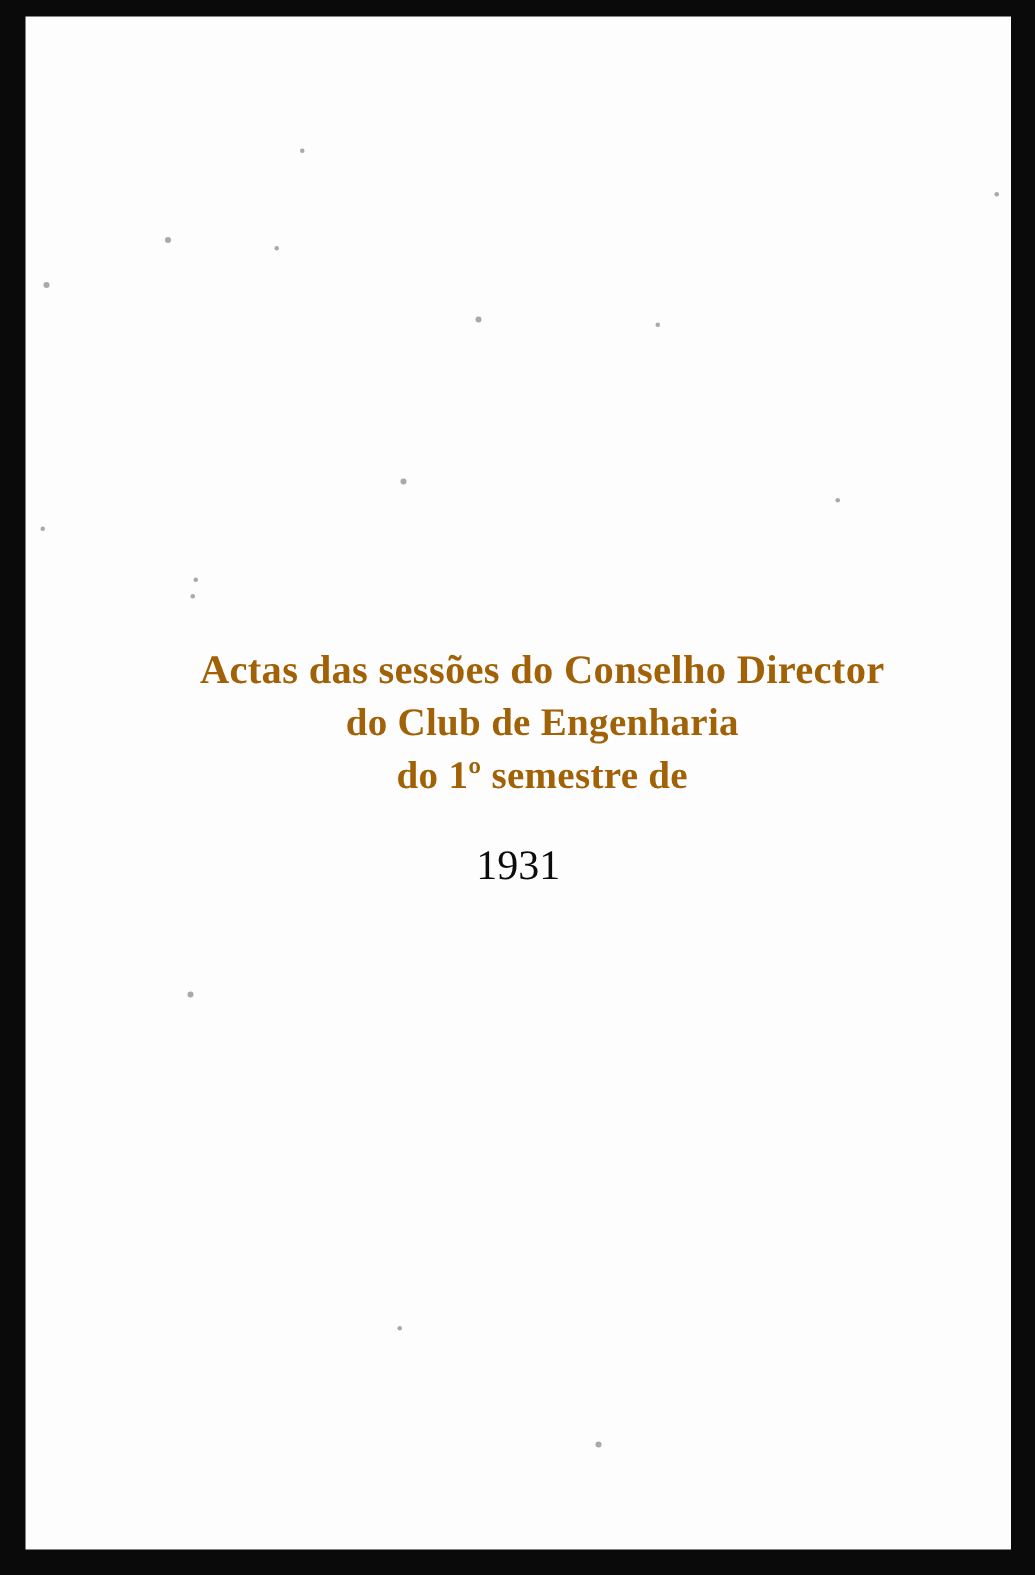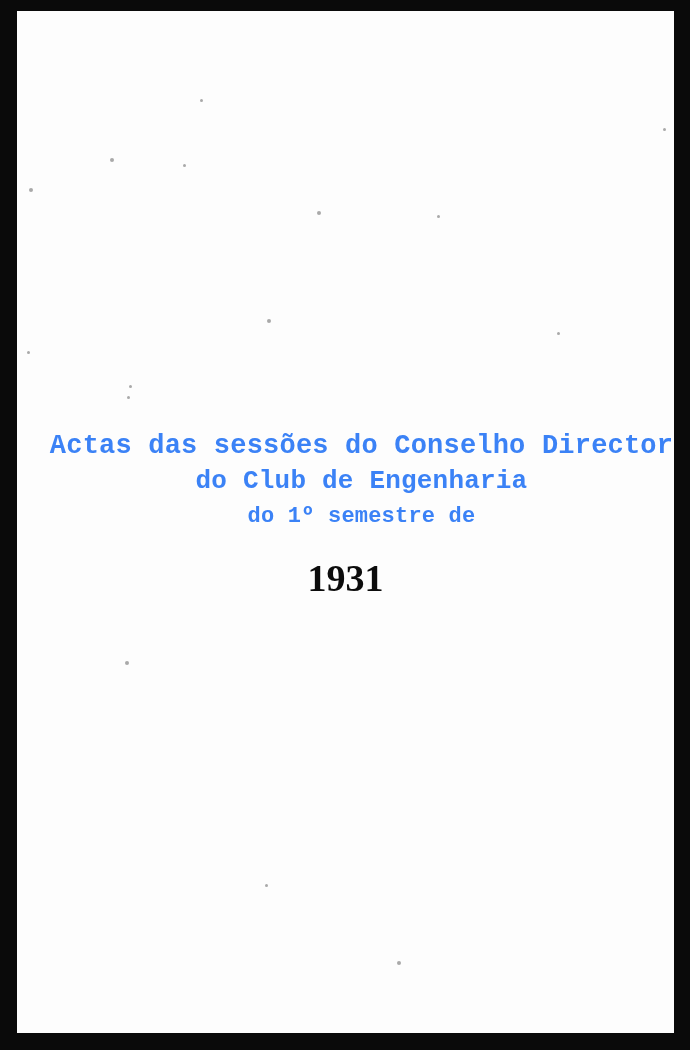--- a/index.html
+++ b/index.html
@@ -37,41 +37,41 @@
   }
   .title-block {
     position: absolute;
     left: 0;
     top: 418px;
     width: 657px;
     text-align: center;
     color: #000000;
   }
   .title-line {
-    font-family: Liberation Mono, monospace;
+    font-family: Liberation Serif, serif;
     font-weight: bold;
     font-size: 27px;
     line-height: 35px;
     letter-spacing: 0.2px;
-    color: #3b82f6;
+    color: #a16207;
     white-space: nowrap;
     padding-left: 32px;
   }
   .title-line.l2 {
     font-size: 26px;
     text-align: center;
   }
   .title-line.l3 {
-    font-size: 22px;
+    font-size: 26px;
   }
   .year-line {
     margin-top: 26px;
     font-family: "Liberation Serif", serif;
-    font-weight: bold;
-    font-size: 38px;
+    font-weight: normal;
+    font-size: 28px;
     line-height: 36px;
     color: #0c0c0c;
   }
 </style>
 </head>
 <body>
 
 <div class="page-frame">
   <div class="page-sheet">
 

